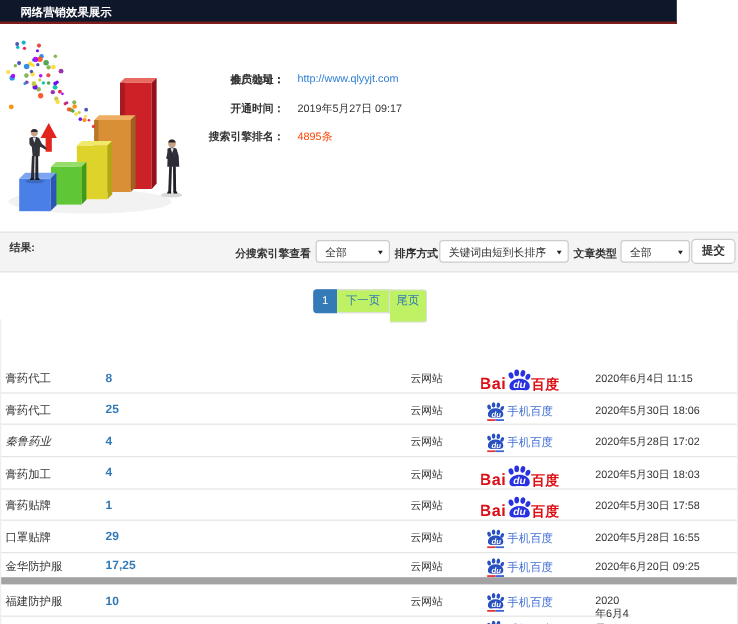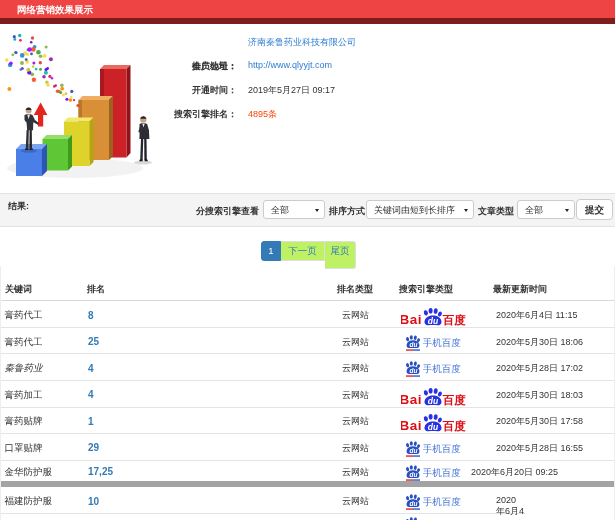--- a/index.html
+++ b/index.html
@@ -8,27 +8,26 @@
   .lbl{font-weight:bold;color:#333;font-size:9px;}
   .t9{font-size:9px;color:#333;}
   .blue{color:#337ab7;}
   .sel{position:absolute;height:19px;background:#fff;border:1px solid #ccc;border-radius:3px;font-size:9px;color:#333;line-height:19px;padding-left:7px;box-sizing:border-box;}
   .sel .ar{position:absolute;right:5px;top:8px;width:0;height:0;border-left:2.5px solid transparent;border-right:2.5px solid transparent;border-top:3.2px solid #222;}
   .cell{position:absolute;font-size:9px;color:#333;}
 </style>
 </head>
 <body>
 
-<div class="abs" style="left:0;top:0;width:615px;height:18px;background:#ef4444;border-bottom:6px solid #7f1d1d;">
+<div class="abs" style="left:0;top:0;width:564px;height:18px;background:#0f172a;border-bottom:2px solid #7f1d1d;">
   <div class="abs" style="left:17px;top:3.5px;font-size:9.5px;font-weight:bold;color:#fff;">网络营销效果展示</div>
 </div>
 
 <div class="abs" style="left:0;top:0;width:615px;height:190px;">
   <div class="abs lbl" style="right:378px;top:36px;margin-top:24px;">会员公司：</div>
-  <div class="abs" style="left:248px;top:36px;font-size:9px;color:#2d7dd2;">济南秦鲁药业科技有限公司</div>
   <div class="abs lbl" style="right:378px;top:60px;">推广地址：</div>
   <div class="abs" style="left:248px;top:60px;font-size:9px;color:#2d7dd2;">http://www.qlyyjt.com</div>
   <div class="abs lbl" style="right:378px;top:84px;">开通时间：</div>
   <div class="abs t9" style="left:248px;top:84px;">2019年5月27日 09:17</div>
   <div class="abs lbl" style="right:378px;top:108px;">搜索引擎排名：</div>
   <div class="abs" style="left:248px;top:108px;font-size:9px;color:#ff4400;">4895条</div>
 </div>
 
 <svg class="abs" style="left:0;top:28px;" width="170" height="156" viewBox="0 0 170 156">
 
@@ -170,27 +169,20 @@
 <div class="sel" style="left:517px;top:200px;width:58px;">全部<span class="ar"></span></div>
 <div class="abs" style="left:576px;top:199px;width:37px;height:21px;background:#fff;border:1px solid #ccc;border-radius:4px;box-sizing:border-box;text-align:center;line-height:19px;font-size:9.5px;font-weight:bold;color:#333;">提交</div>
 
 <div class="abs" style="left:261px;top:241px;height:20px;">
   <div style="float:left;width:20px;height:20px;background:#337ab7;border:1px solid #337ab7;box-sizing:border-box;border-radius:3px 0 0 3px;color:#fff;font-size:9.5px;text-align:center;line-height:18px;">1</div>
   <div style="float:left;width:44px;height:20px;background:#bef264;border:1px solid #ddd;border-left:none;box-sizing:border-box;color:#337ab7;font-size:9.5px;text-align:center;line-height:18px;">下一页</div>
   <div style="float:left;width:31px;height:28px;background:#bef264;border:1px solid #ddd;border-left:none;box-sizing:border-box;border-radius:0 3px 3px 0;color:#337ab7;font-size:9.5px;text-align:center;line-height:18px;">尾页</div>
 </div>
 
 <div class="abs" style="left:0;top:266px;width:615px;height:254px;border-left:1px solid #eee;border-right:1px solid #eee;box-sizing:border-box;">
-<div class="abs" style="left:0;top:0;width:613px;height:34.5px;border-bottom:1px solid #d8d8d8;box-sizing:border-box;">
-<span class="cell lbl" style="left:4px;top:17px;">关键词</span>
-<span class="cell lbl" style="left:86px;top:17px;">排名</span>
-<span class="cell lbl" style="left:336px;top:17px;">排名类型</span>
-<span class="cell lbl" style="left:398px;top:17px;">搜索引擎类型</span>
-<span class="cell lbl" style="left:492px;top:17px;">最新更新时间</span>
-</div>
 <div class="abs" style="left:0;top:35.40px;width:613px;height:26.55px;border-bottom:1px solid #e4e4e4;box-sizing:border-box;">
 <span class="cell" style="left:3.5px;top:50%;margin-top:-5px;font-size:9.5px;">膏药代工</span>
 <span class="cell blue" style="left:87px;top:50%;margin-top:-4.5px;font-size:10px;font-weight:bold;color:#337ab7;">8</span>
 <span class="cell" style="left:341px;top:50%;margin-top:-5px;">云网站</span>
 <svg width="66" height="21" viewBox="0 0 66 21" style="position:absolute;left:400px;top:50%;margin-top:-7px;">
 <text x="-1.5" y="16.8" font-family="Liberation Sans,sans-serif" font-size="13.5" font-weight="bold" letter-spacing="0.5" fill="#de0c13">Bai</text>
 <g fill="#2932e1">
 <ellipse cx="24.9" cy="5.9" rx="2.0" ry="2.7" transform="rotate(-18 24.9 5.9)"></ellipse>
 <ellipse cx="29.6" cy="3.7" rx="2.0" ry="2.8"></ellipse>
 <ellipse cx="34.7" cy="4.1" rx="2.0" ry="2.8" transform="rotate(10 34.7 4.1)"></ellipse>
@@ -305,21 +297,21 @@
 <ellipse cx="7.3" cy="3.4" rx="1.5" ry="2.2"></ellipse>
 <ellipse cx="11.3" cy="3.7" rx="1.5" ry="2.2" transform="rotate(12 11.3 3.7)"></ellipse>
 <ellipse cx="14.5" cy="6.2" rx="1.4" ry="2.0" transform="rotate(28 14.5 6.2)"></ellipse>
 <path d="M9.0,6.3 c3.1,0 5.4,1.6 6.1,3.4 c0.7,1.7 0.3,3.4 -1.1,4.1 c-1.3,0.6 -2.8,0.15 -5,0.15 c-2.2,0 -3.7,0.45 -5,-0.15 c-1.4,-0.7 -1.8,-2.4 -1.1,-4.1 c0.7,-1.8 3,-3.4 6.1,-3.4 z"></path>
 </g>
 <text x="5.5" y="13.1" font-family="Liberation Sans,sans-serif" font-size="6.5" font-weight="bold" font-style="italic" fill="#fff">du</text>
 <rect x="2" y="15.3" width="7" height="1.5" fill="#e33434"></rect>
 <rect x="9" y="15.3" width="7" height="1.5" fill="#3a62d8"></rect>
 <text x="18.8" y="11.6" font-family="Liberation Sans,sans-serif" font-size="9.5" fill="#4472d6">手机百度</text>
 </svg>
-<span class="cell" style="left:470px;top:50%;margin-top:-5px;text-align:right;">2020年6月20日 09:25</span>
+<span class="cell" style="left:495px;top:50%;margin-top:-5px;text-align:right;">2020年6月20日 09:25</span>
 </div>
 <div class="abs" style="left:0;top:221.25px;width:524px;height:26.55px;border-bottom:1px solid #e4e4e4;box-sizing:border-box;">
 <span class="cell" style="left:3.5px;top:50%;margin-top:-5px;font-size:9.5px;">福建防护服</span>
 <span class="cell blue" style="left:87px;top:50%;margin-top:-4.5px;font-size:10px;font-weight:bold;color:#337ab7;">10</span>
 <span class="cell" style="left:341px;top:50%;margin-top:-5px;">云网站</span>
 <svg width="62" height="17" viewBox="0 0 62 17" style="position:absolute;left:403px;top:50%;margin-top:-7px;">
 <g fill="#2850c0">
 <ellipse cx="3.6" cy="5.2" rx="1.5" ry="2.1" transform="rotate(-20 3.6 5.2)"></ellipse>
 <ellipse cx="7.3" cy="3.4" rx="1.5" ry="2.2"></ellipse>
 <ellipse cx="11.3" cy="3.7" rx="1.5" ry="2.2" transform="rotate(12 11.3 3.7)"></ellipse>

